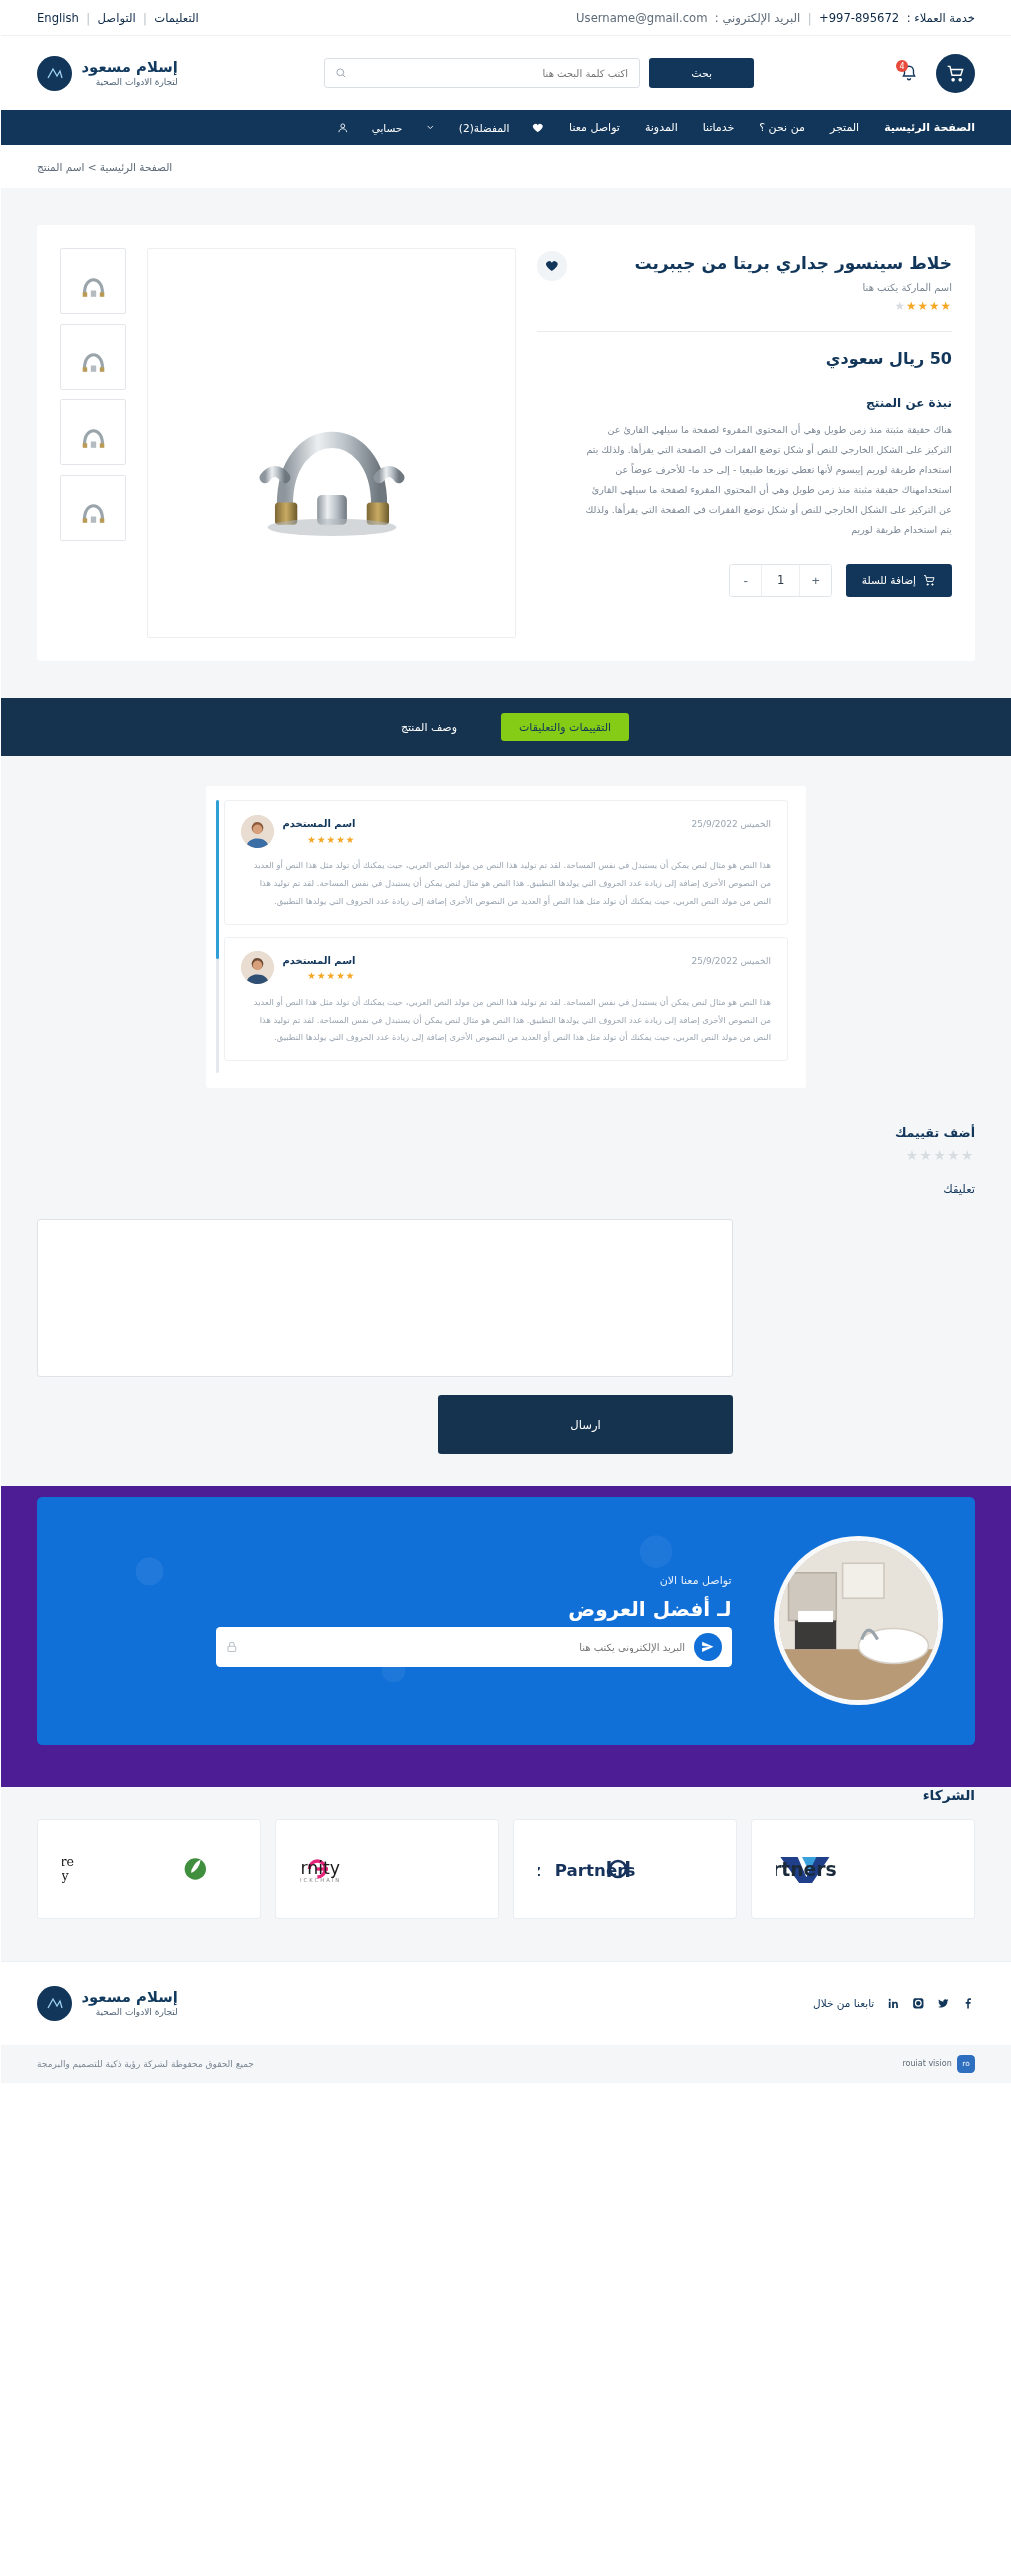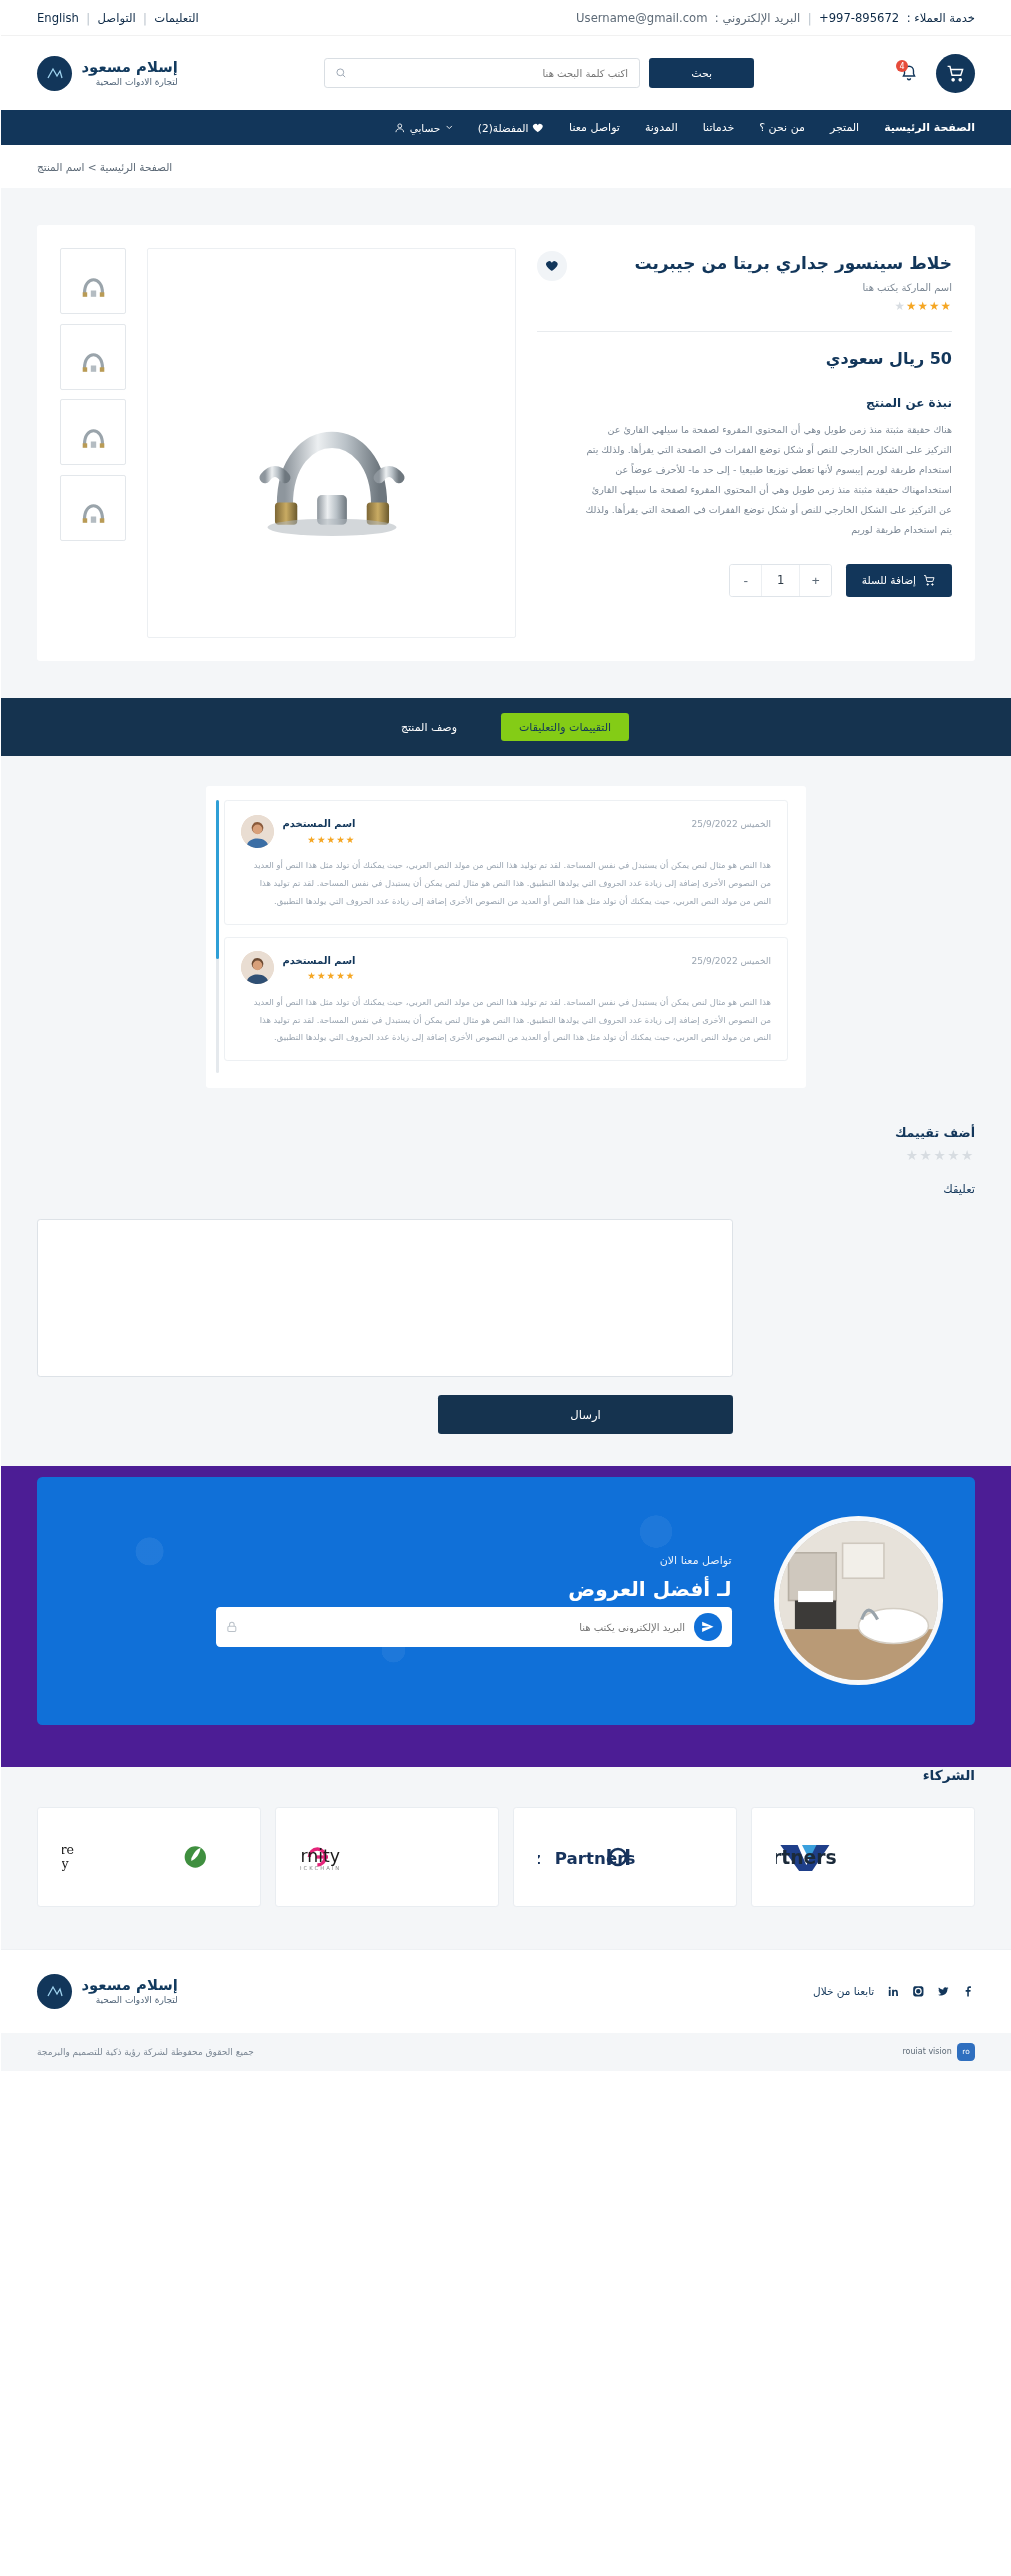--- a/index.html
+++ b/index.html
@@ -79,21 +79,21 @@
 
   
   .nav {
     height: 35px; background: #12365a; color: #fff;
     display: flex; align-items: center; padding: 0 37px; gap: 25px;
   }
   .nav-links { display: flex; align-items: center; gap: 25px; font-size: 11px; }
   .nav-links a { color: #fff; text-decoration: none; }
   .nav-links a.active { font-weight: bold; }
   .nav-right { margin-left: auto; display: flex; align-items: center; gap: 23px; font-size: 10.5px; }
-  .nav-right .item { display: flex; align-items: center; gap: 4px; cursor: pointer; }
+  .nav-right .item { display: flex; align-items: center; gap: 23px; cursor: pointer; }
   .heart-ico { width: 11.6px; height: 11.6px; }
 
   
   .breadcrumb {
     height: 43px; background: #ffffff; display: flex; align-items: center;
     justify-content: flex-start; padding: 0 37px; font-size: 10.5px; color: #5d6a77;
   }
   .breadcrumb .crumbs { margin-right: auto; }
   .breadcrumb .cur { color: #5d6a77; }
 
@@ -188,21 +188,21 @@
   .ar-stars { font-size: 13.7px; color: #d7dce1; letter-spacing: 1.6px; margin-bottom: 19px; }
   .ar-label { font-size: 11.6px; color: #12365a; margin-bottom: 23px; }
   .ar-textarea {
     width: 696px; height: 158px; border: 0.5px solid #dde2e7; border-radius: 3.2px;
     background: #fff; resize: none; padding: 10.5px; font-size: 9.5px; color: #5d6a77;
     margin-right: auto; display: block;
     font-family: "DejaVu Sans", "Liberation Sans", sans-serif;
   }
   .ar-submit-row { display: flex; justify-content: flex-start; margin-top: 18px; padding-right: 242px; }
   .ar-submit {
-    width: 295px; height: 39px; background: #15334f; color: #fff; border: none;
+    width: 295px; height: 59px; background: #15334f; color: #fff; border: none;
     border-radius: 3.2px; font-size: 11.6px; cursor: pointer;
     font-family: "DejaVu Sans", "Liberation Sans", sans-serif;
   }
 
   
   .newsletter-wrap { background: #4c1d95; padding: 10.5px 37px 42px; }
   .newsletter {
     background: #1070d8; border-radius: 5.3px; height: 248px; display: flex;
     align-items: center; padding: 0 32px; gap: 32px; position: relative; overflow: hidden;
   }
@@ -234,21 +234,21 @@
   }
   .nl-send {
     width: 28.5px; height: 28.5px; border-radius: 50%; background: #1070d8; border: none;
     display: flex; align-items: center; justify-content: center; cursor: pointer;
   }
   .nl-send svg { width: 13.7px; height: 13.7px; }
   .nl-lock { width: 13.7px; height: 13.7px; opacity: .6; }
 
   
   .partners { background: #f4f6f8; padding: 0 37px 42px; }
-  .partners h3 { font-size: 13.7px; color: #12365a; text-align: right; margin-bottom: 24px; font-weight: bold; }
+  .partners h3 { font-size: 13.7px; color: #12365a; text-align: right; margin-bottom: 16px; font-weight: bold; }
   .partner-grid { display: flex; gap: 13.7px; justify-content: space-between; }
   .partner {
     flex: 1; height: 100px; background: #ffffff; border: 0.5px solid #e9edf1; border-radius: 3.2px;
     display: flex; align-items: center; justify-content: center;
   }
   .partner svg { max-width: 78%; max-height: 62%; }
 
   
   .footer {
     background: #ffffff; padding: 24px 37px; display: flex; align-items: center;

